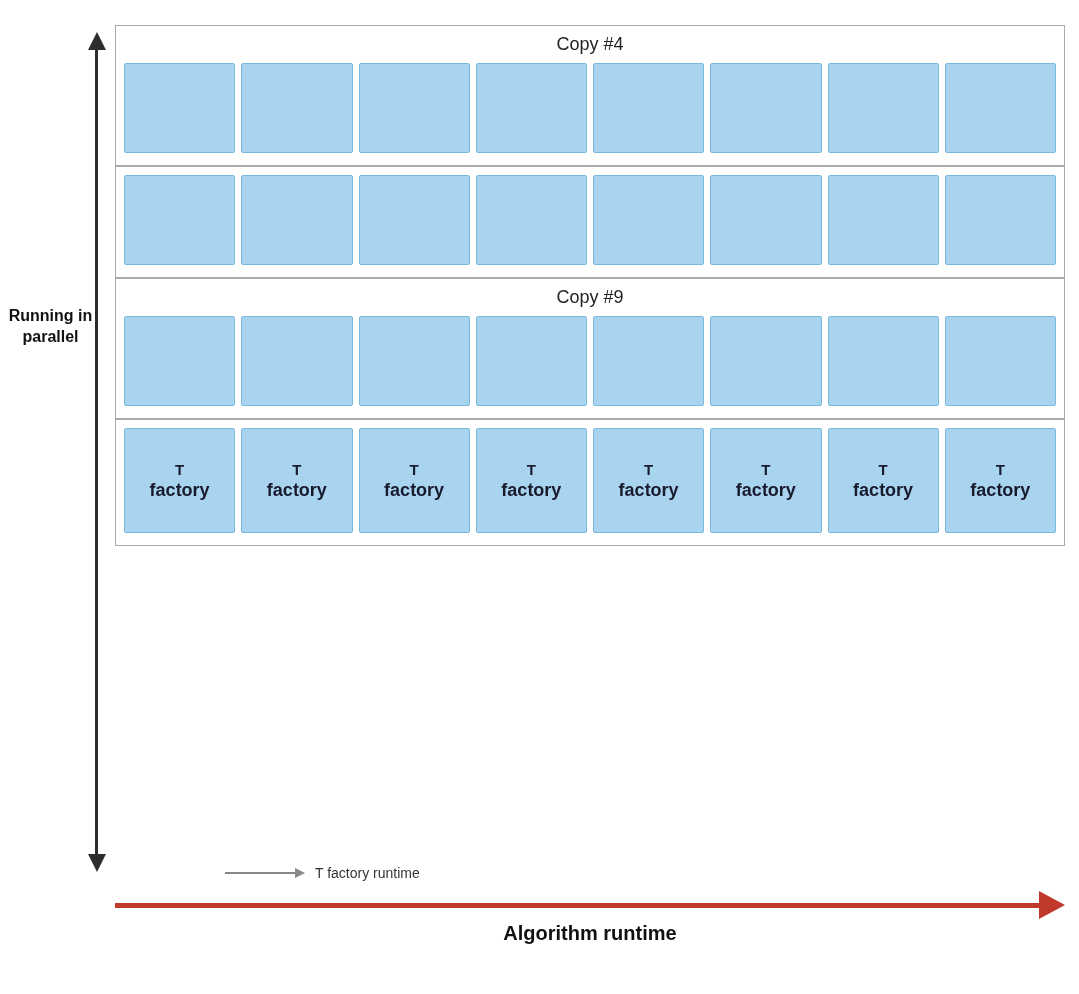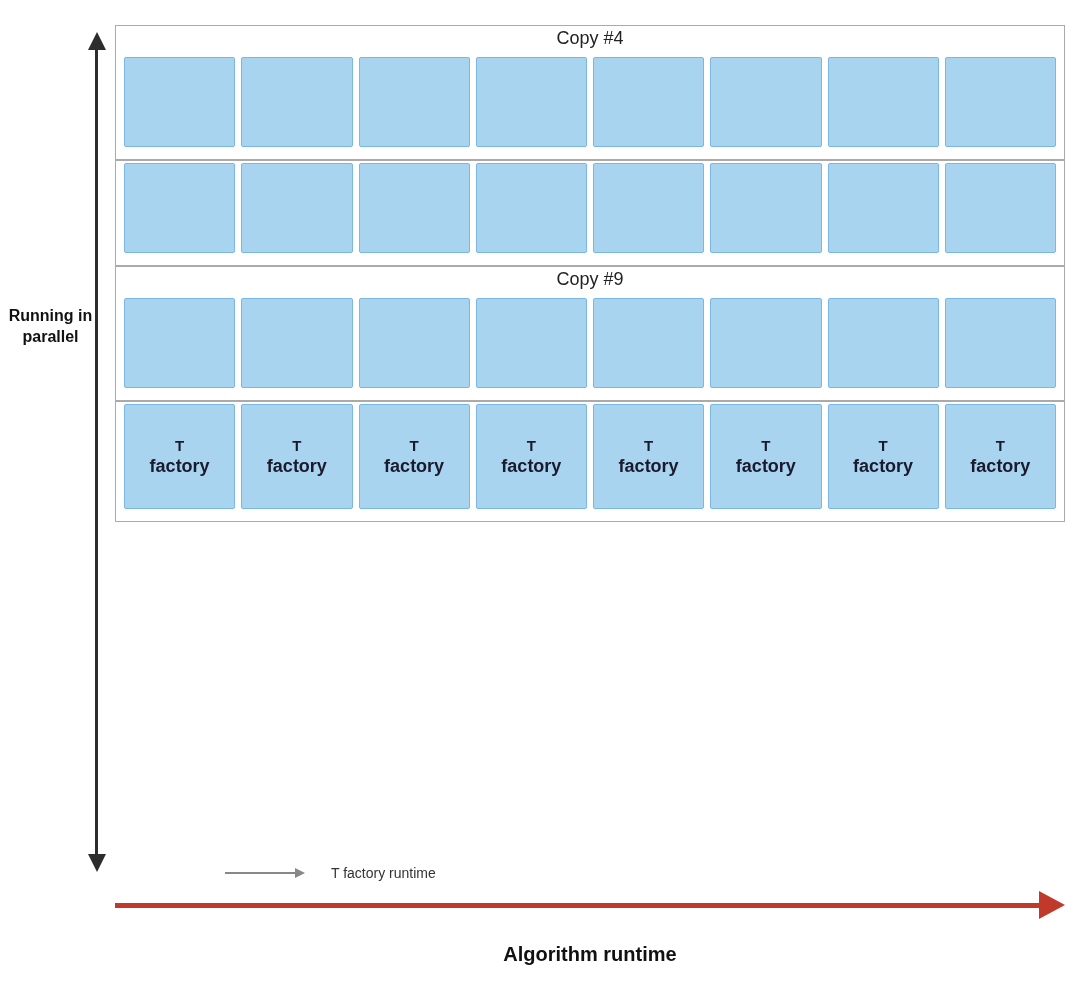--- a/index.html
+++ b/index.html
@@ -73,21 +73,21 @@
       position: absolute;
       left: 115px;
       top: 15px;
       width: 950px;
     }
 
     
     .copy-row {
       width: 100%;
       border: 1.5px solid #aaa;
-      padding: 2px 8px 12px 8px;
+      padding: 8px 8px 12px 8px;
       background: #fff;
     }
 
     .copy-title {
       text-align: center;
       font-size: 18px;
       color: #222;
       margin-bottom: 8px;
       font-weight: 400;
     }
@@ -159,21 +159,21 @@
       width: 0;
       height: 0;
       border-top: 5px solid transparent;
       border-bottom: 5px solid transparent;
       border-left: 10px solid #888;
     }
 
     .t-runtime-text {
       font-size: 14px;
       color: #333;
-      margin-left: 20px;
+      margin-left: 4px;
     }
 
     .algo-arrow-row {
       display: flex;
       align-items: center;
       width: 100%;
       margin-top: 10px;
     }
 
     .algo-arrow-line {
@@ -188,21 +188,21 @@
       border-top: 14px solid transparent;
       border-bottom: 14px solid transparent;
       border-left: 26px solid #c0392b;
     }
 
     .algo-label {
       text-align: center;
       font-size: 20px;
       font-weight: bold;
       color: #111;
-      margin-top: 24px;
+      margin-top: 3px;
       width: 100%;
     }
   </style>
 </head>
 <body>
 
 <div class="diagram-container">
 
   <div class="vertical-arrow">
     <div class="v-arrow-top"></div>

